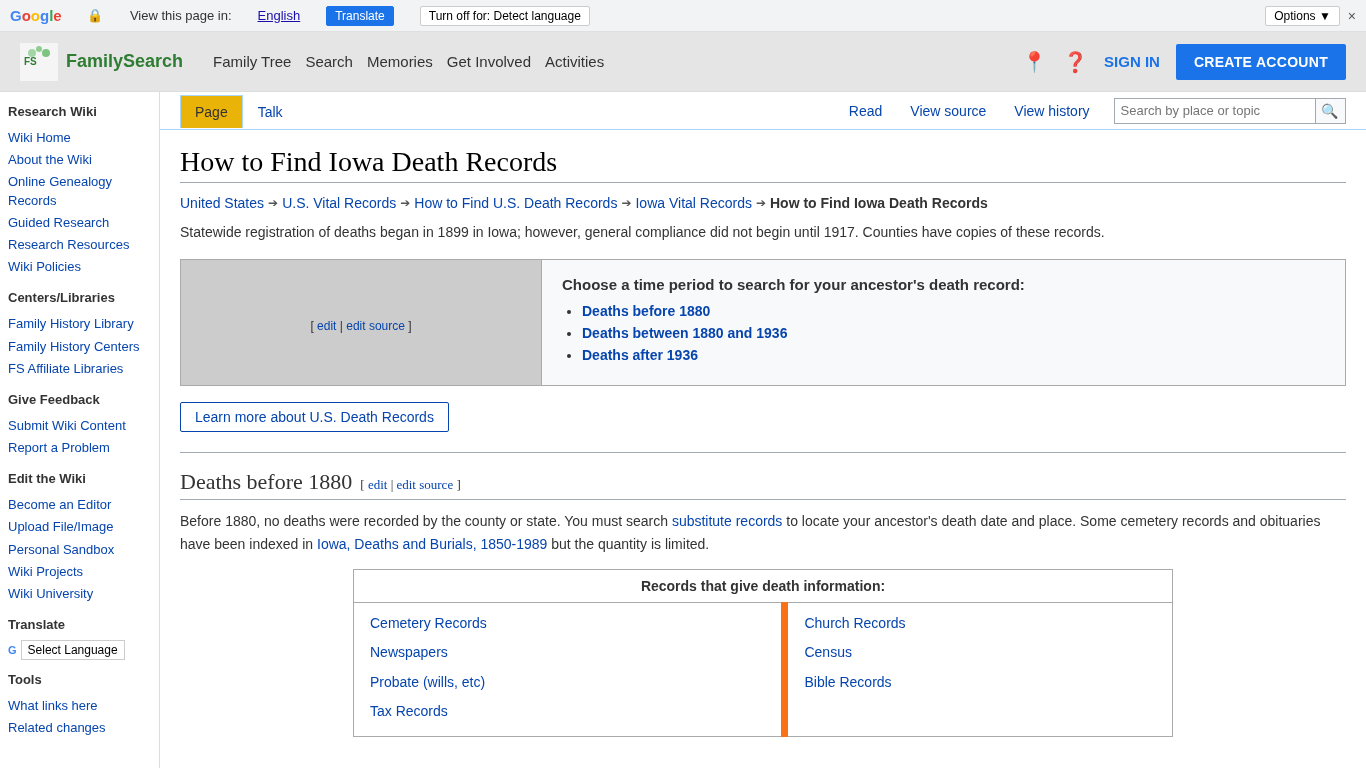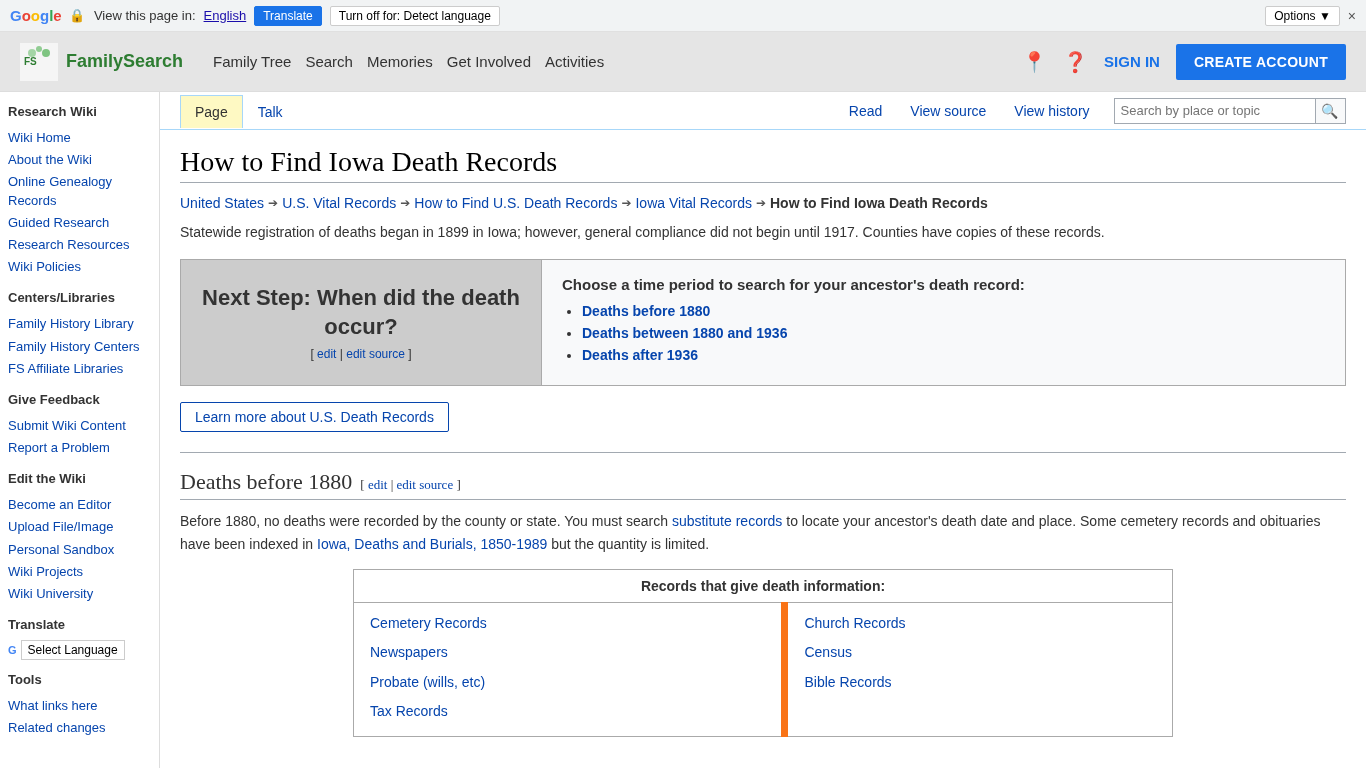--- a/index.html
+++ b/index.html
@@ -5,21 +5,21 @@
     * { margin: 0; padding: 0; box-sizing: border-box; }
     body { font-family: Arial, sans-serif; font-size: 14px; color: #333; background: #fff; }
 
     
     .translate-bar {
       background: #f1f3f4;
       border-bottom: 1px solid #e0e0e0;
       padding: 4px 10px;
       display: flex;
       align-items: center;
-      gap: 8px;
+      gap: 26px;
       font-size: 13px;
       height: 32px;
     }
     .translate-bar a { color: #1a0dab; text-decoration: underline; font-size: 13px; }
     .translate-bar button {
       padding: 2px 8px;
       font-size: 12px;
       border: 1px solid #ccc;
       background: #fff;
       border-radius: 2px;
@@ -151,21 +151,21 @@
       padding: 8px 14px;
       font-size: 14px;
       color: #0645ad;
       text-decoration: none;
       cursor: pointer;
       border: 1px solid transparent;
       border-bottom: none;
       margin-bottom: -1px;
     }
     .tab.active {
-      background: #fef9c3;
+      background: #eab308;
       border-color: #a7d7f9;
       border-bottom-color: #fff;
       color: #333;
     }
     .tab-spacer { flex: 1; }
     .tabs-actions {
       display: flex;
       align-items: center;
       gap: 0;
     }
@@ -479,21 +479,20 @@
         <span class="arrow">➔</span>
         <span class="current">How to Find Iowa Death Records</span>
       </div>
 
       <p class="intro-text">Statewide registration of deaths began in 1899 in Iowa; however, general compliance did not begin until 1917. Counties have copies of these records.</p>
 
       
       <div class="time-period-box">
         <div class="next-step-panel">
           <div>
-            <div class="next-step-text">Next Step: When did the death occur?</div>
             <div class="next-step-links">
               [ <a href="#">edit</a> | <a href="#">edit source</a> ]
             </div>
           </div>
         </div>
         <div class="choose-panel">
           <h3>Choose a time period to search for your ancestor's death record:</h3>
           <ul>
             <li><a href="#">Deaths before 1880</a></li>
             <li><a href="#">Deaths between 1880 and 1936</a></li>

